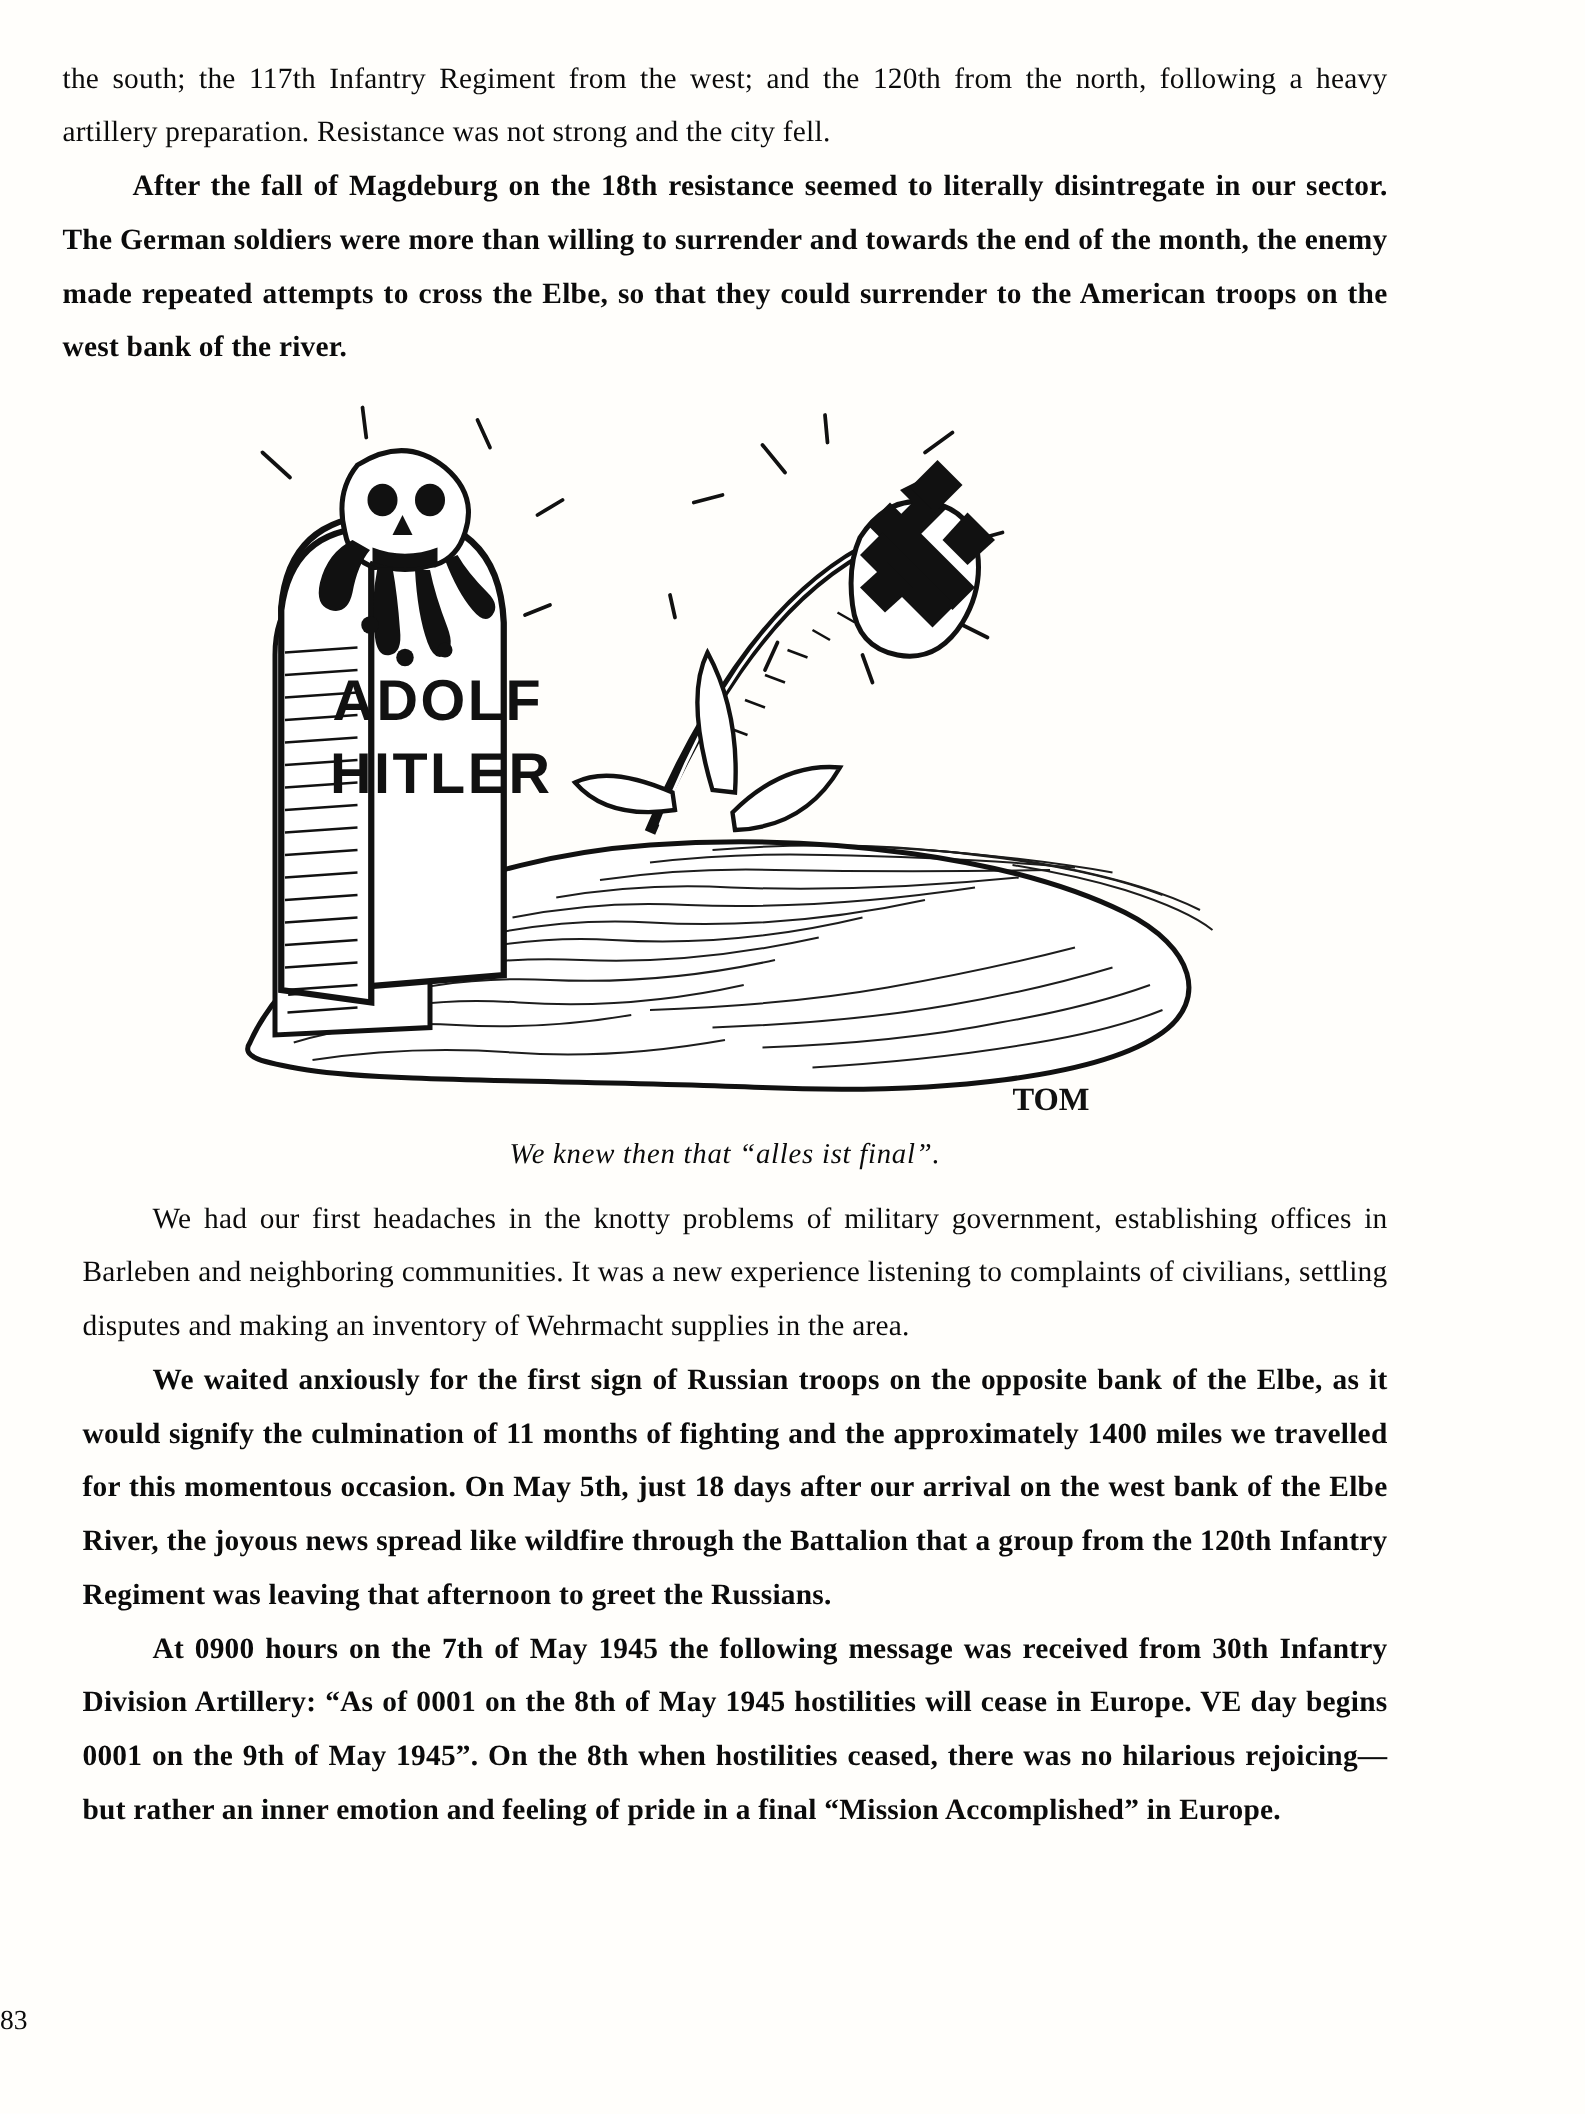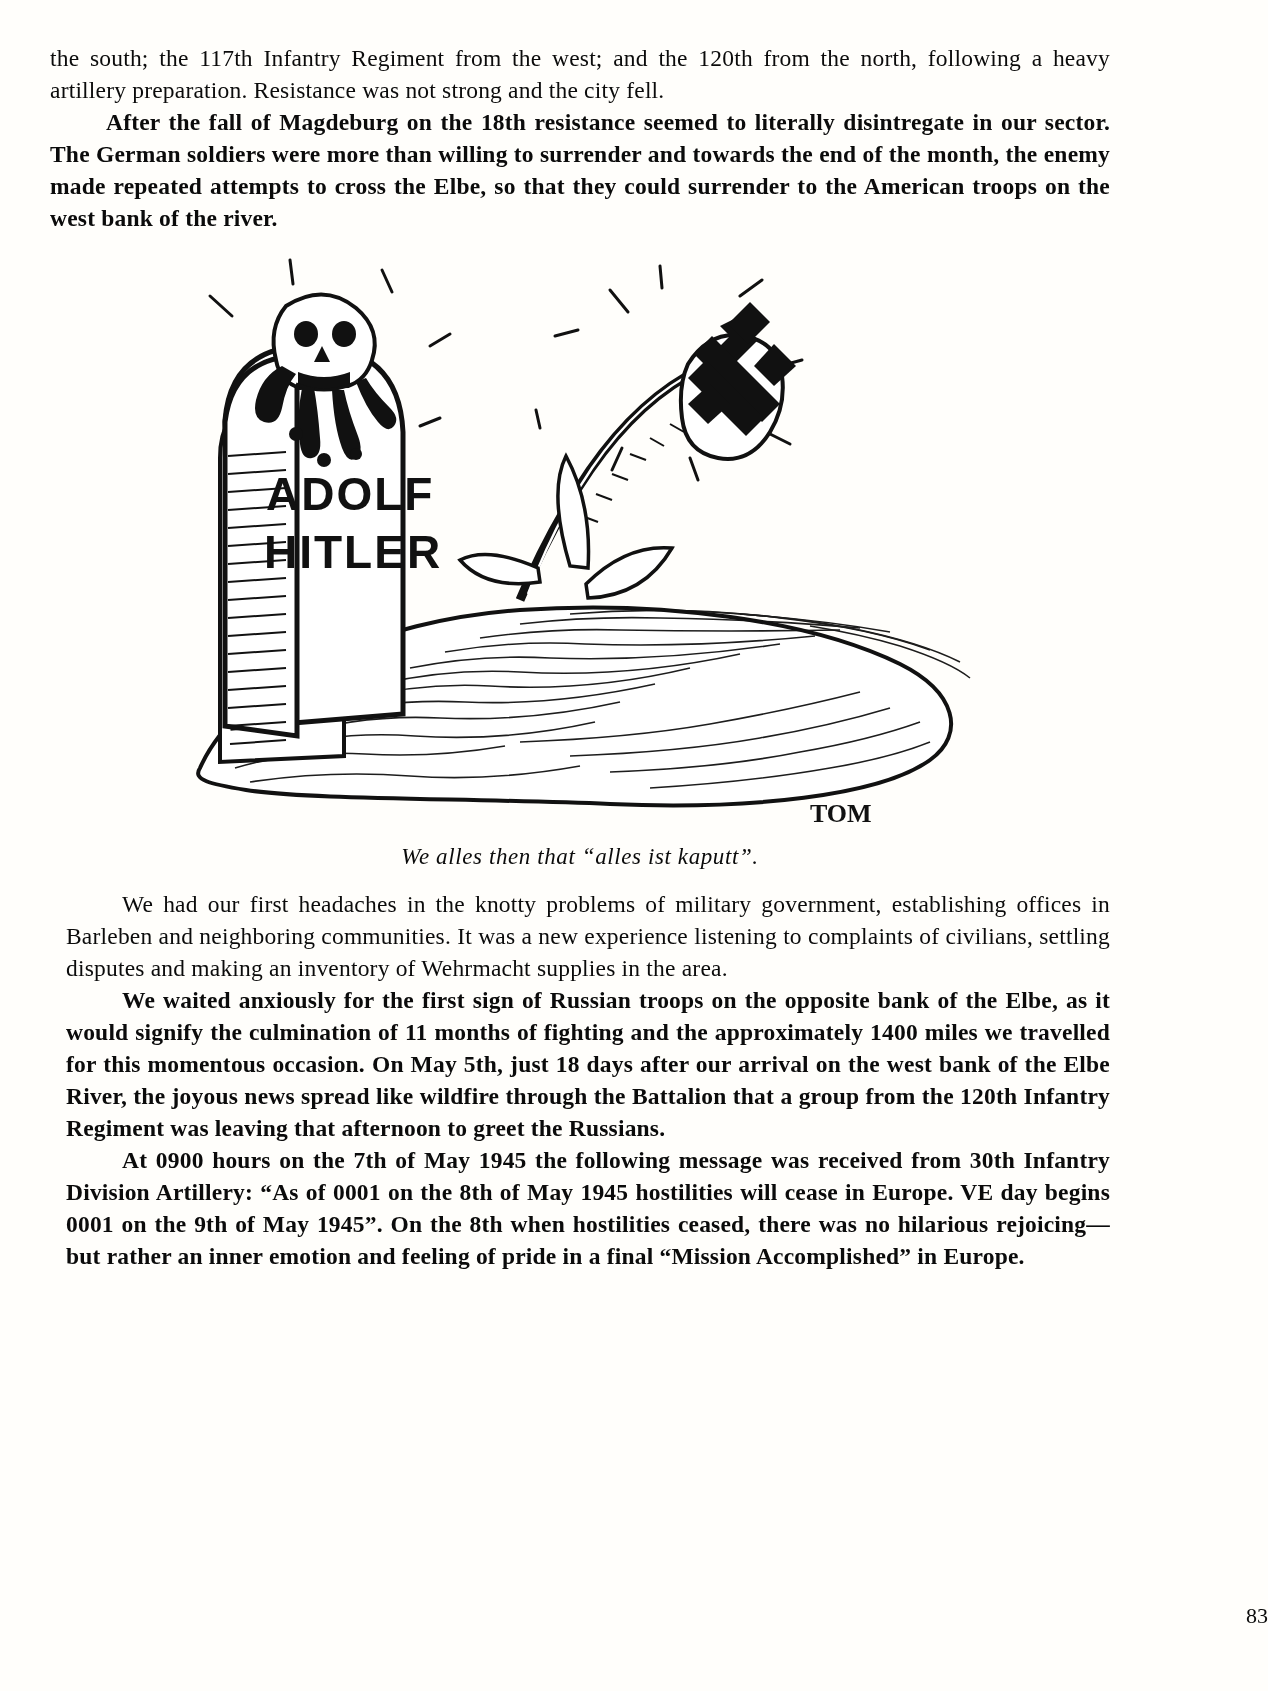--- a/index.html
+++ b/index.html
@@ -19,21 +19,21 @@
   }
   .content {
     position: absolute;
     left: 50px;
     top: 42px;
     width: 1060px;
   }
   p.body-par {
     margin: 0 0 0 0;
     font-size: 23.5px;
-    line-height: 32px;
+    line-height: 43px;
     text-align: justify;
     text-justify: inter-word;
     letter-spacing: 0.2px;
   }
   p.body-par.indent {
     text-indent: 56px;
   }
   p.body-par + p.body-par {
     margin-top: 0px;
     font-weight: bold;
@@ -63,21 +63,21 @@
   }
   .after-figure p.body-par {
     margin-top: 0;
     margin-left: 16px;
   }
   .page-number {
     position: absolute;
     left: 0;
     right: 0;
     bottom: 62px;
-    text-align: right;
+    text-align: left;
     font-size: 22px;
   }
 </style>
 </head>
 <body>
 
 <div class="page">
 
   <div class="content">
 
@@ -203,21 +203,21 @@
 
           <g fill="#fff" stroke="#111" stroke-width="3.5">
             <path d="M470 330 q -50 -22 -78 -8 q 26 30 80 22 Z" transform="translate(18,-10)"></path>
             <path d="M520 318 q -22 -74 -4 -110 q 26 48 22 112 Z"></path>
             <path d="M536 336 q 40 -40 86 -36 q -28 48 -84 50 Z"></path>
           </g>
 
           <text x="760" y="574" font-family="Liberation Serif, serif" font-size="26" font-weight="bold" fill="#111">TOM</text>
         </svg>
       </div>
-      <div class="caption">We alles then that “alles ist kaputt”.</div>
+      <div class="caption">We knew then that “alles ist final”.</div>
     </div>
 
     <div class="after-figure">
       <p class="body-par indent">We had our first headaches in the knotty problems of military government, establishing offices in Barleben and neighboring communities. It was a new experience listening to complaints of civilians, settling disputes and making an inventory of Wehrmacht supplies in the area.</p>
       <p class="body-par indent">We waited anxiously for the first sign of Russian troops on the opposite bank of the Elbe, as it would signify the culmination of 11 months of fighting and the approximately 1400 miles we travelled for this momentous occasion. On May 5th, just 18 days after our arrival on the west bank of the Elbe River, the joyous news spread like wildfire through the Battalion that a group from the 120th Infantry Regiment was leaving that afternoon to greet the Russians.</p>
       <p class="body-par indent">At 0900 hours on the 7th of May 1945 the following message was received from 30th Infantry Division Artillery: “As of 0001 on the 8th of May 1945 hostilities will cease in Europe. VE day begins 0001 on the 9th of May 1945”. On the 8th when hostilities ceased, there was no hilarious rejoicing—but rather an inner emotion and feeling of pride in a final “Mission Accomplished” in Europe.</p>
     </div>
 
   </div>
 

